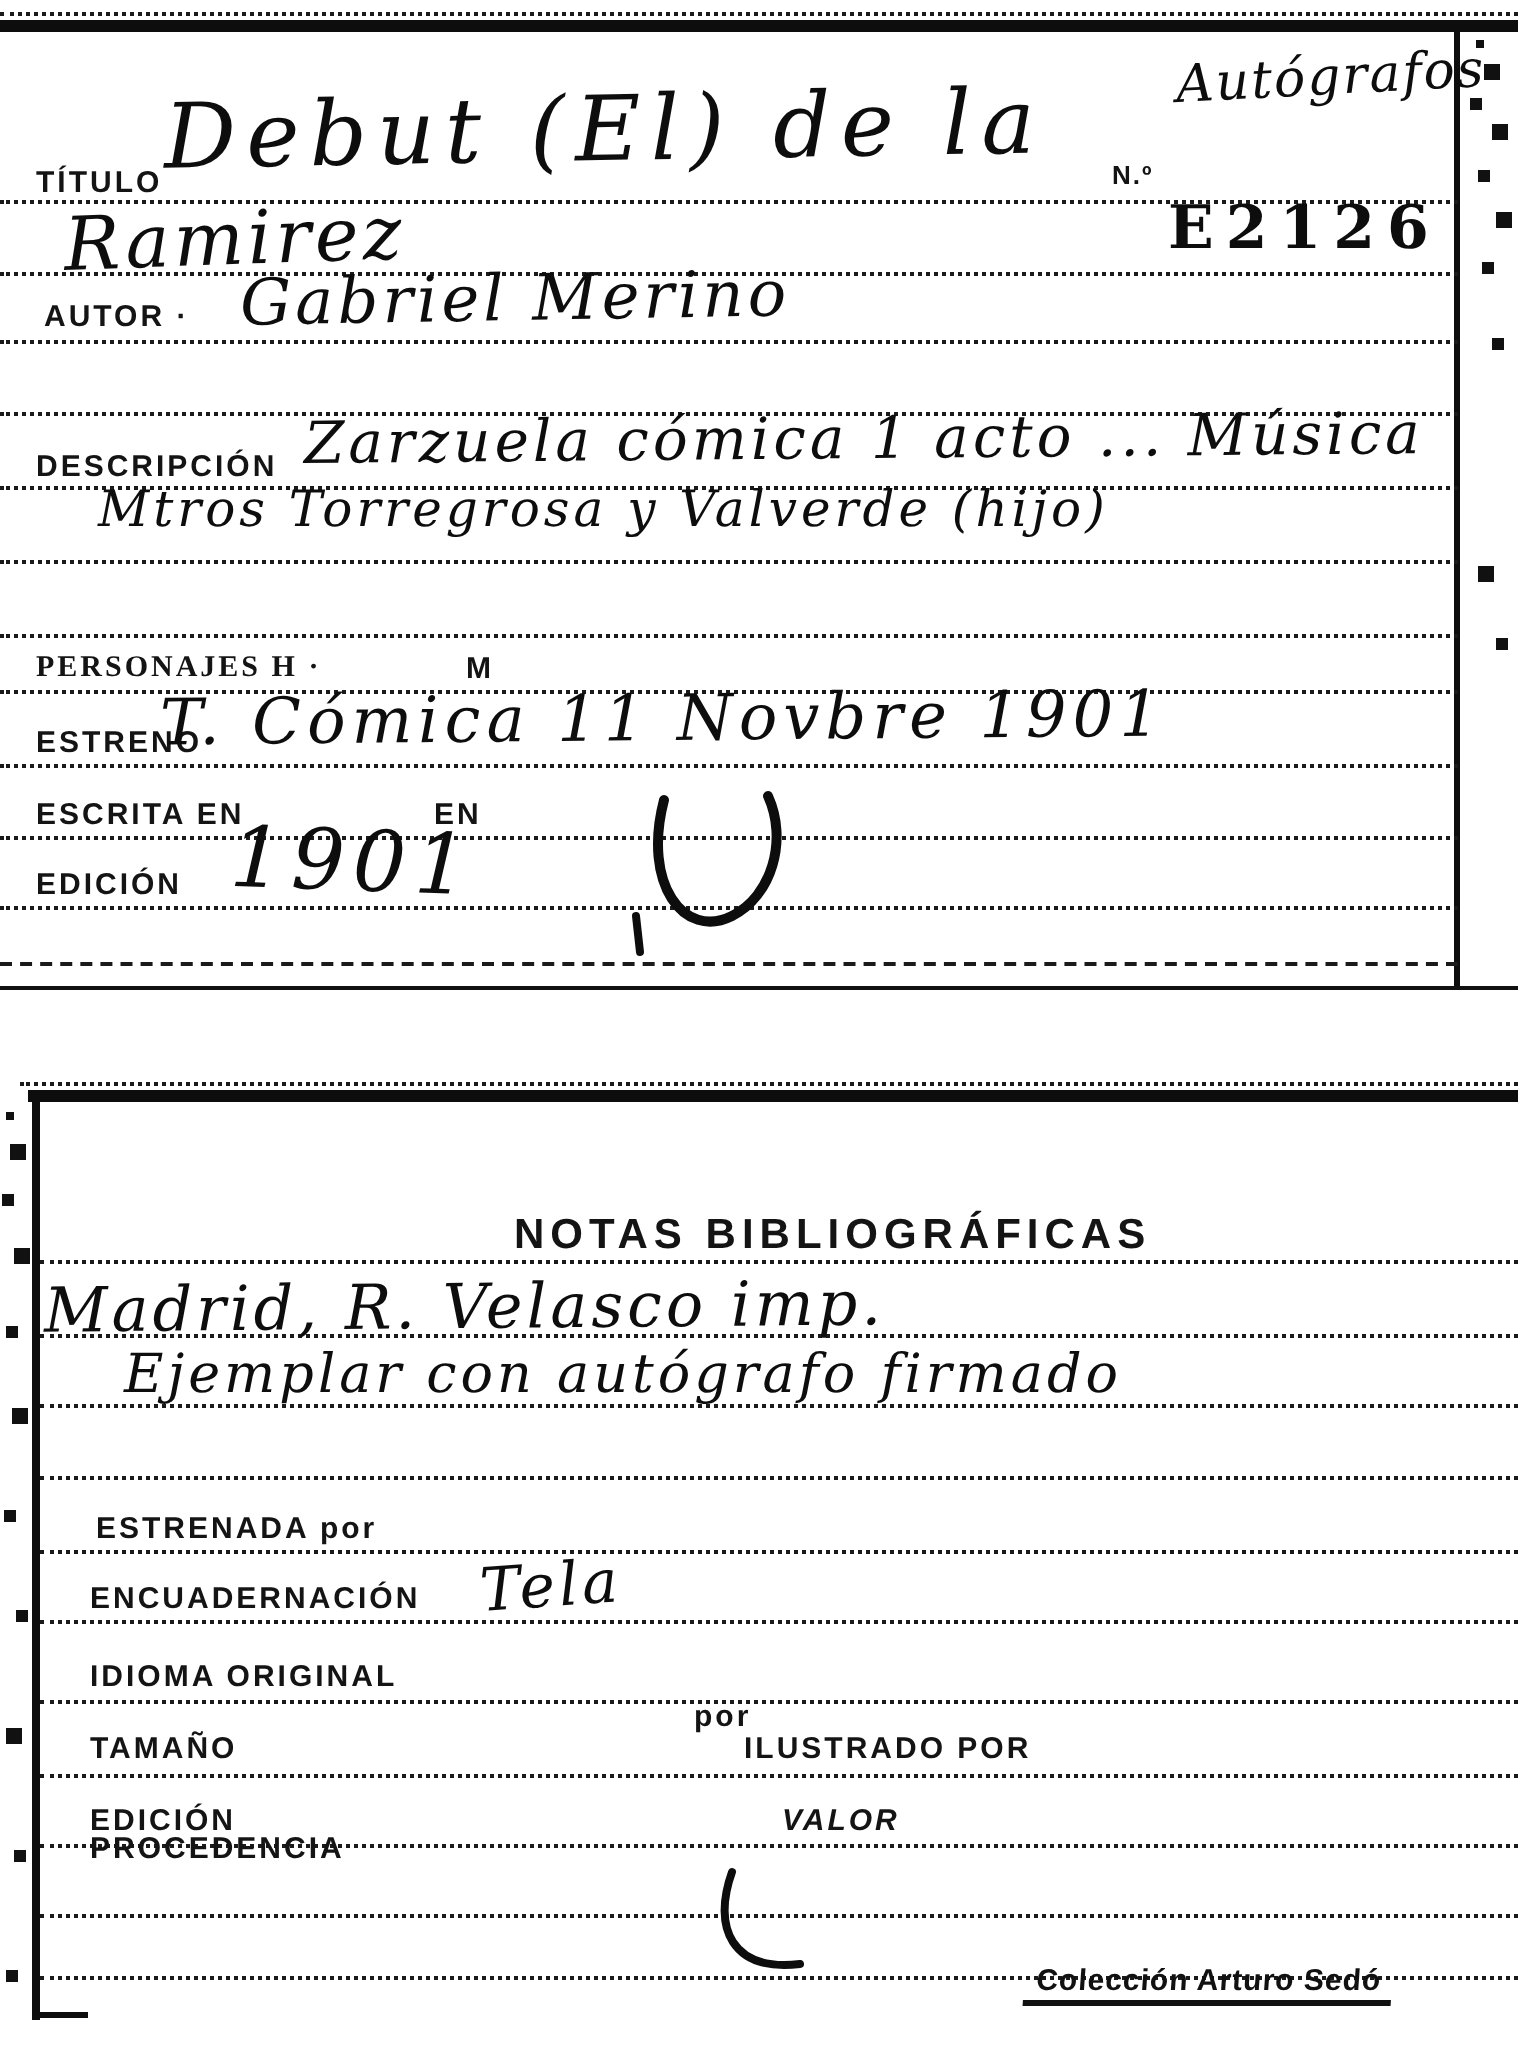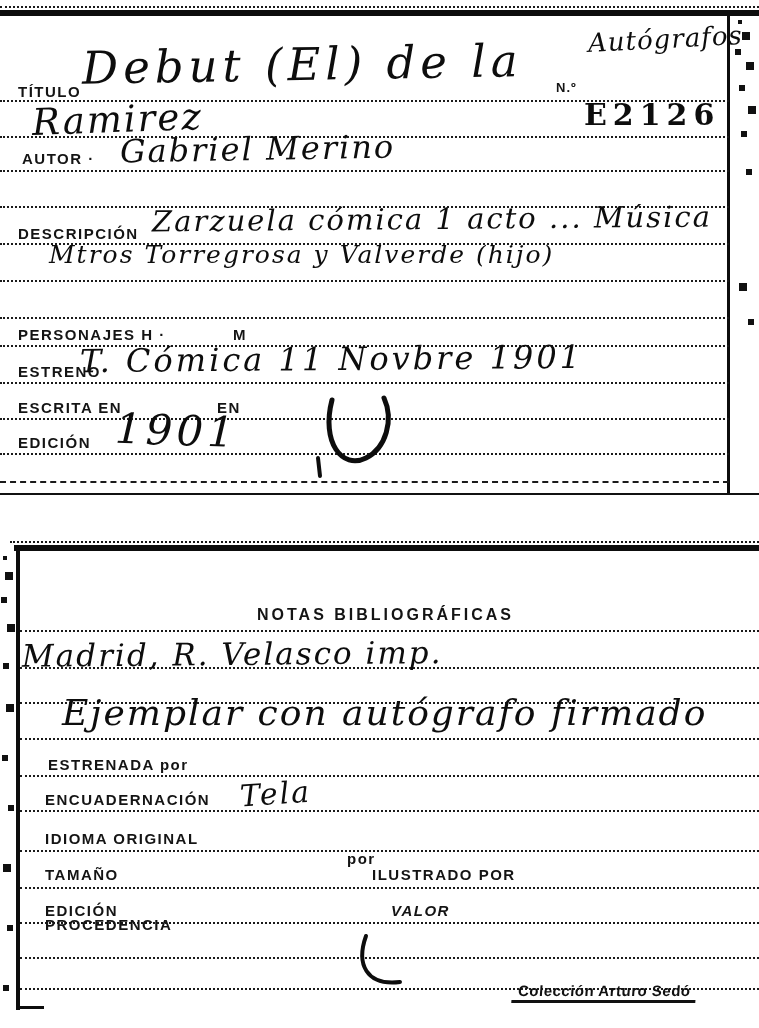--- a/index.html
+++ b/index.html
@@ -54,21 +54,21 @@
     <div class="hand" style="left:82px;top:38px;font-size:45px;letter-spacing:5px;transform:rotate(-1deg);">Debut (El) de la</div>
     <div class="hand" style="left:32px;top:98px;font-size:37px;letter-spacing:2px;transform:rotate(-2deg);">Ramirez</div>
 
     <div class="label" style="left:22px;top:150px;">AUTOR ·</div>
     <div class="hand" style="left:120px;top:130px;font-size:32px;letter-spacing:2px;transform:rotate(-1deg);">Gabriel Merino</div>
 
     <div class="label" style="left:18px;top:225px;">DESCRIPCIÓN</div>
     <div class="hand" style="left:152px;top:202px;font-size:29px;letter-spacing:2px;transform:rotate(-0.5deg);">Zarzuela cómica 1 acto ... Música</div>
     <div class="hand" style="left:14px;top:240px;font-size:25px;letter-spacing:2px;margin-left:35px;">Mtros Torregrosa y Valverde (hijo)</div>
 
-    <div class="label" style="left:18px;top:326px;">PERSONAJES H ·</div>
+    <div class="label" style="left:18px;top:326px;font-family:Liberation Serif, serif;">PERSONAJES H ·</div>
     <div class="label" style="left:233px;top:326px;">M</div>
 
     <div class="label" style="left:18px;top:363px;">ESTRENO</div>
     <div class="hand" style="left:80px;top:340px;font-size:32px;letter-spacing:3px;transform:rotate(-0.5deg);">T. Cómica  11 Novbre 1901</div>
 
     <div class="label" style="left:18px;top:399px;">ESCRITA EN</div>
     <div class="label" style="left:217px;top:399px;text-align:center;">EN</div>
 
     <div class="label" style="left:18px;top:434px;">EDICIÓN</div>
     <div class="hand" style="left:115px;top:406px;font-size:42px;letter-spacing:4px;transform:rotate(2deg);">1901</div>
@@ -95,24 +95,24 @@
     <div class="dotline" style="left:20px;top:702px;width:739px;"></div>
     <div class="dotline" style="left:20px;top:738px;width:739px;"></div>
     <div class="dotline" style="left:20px;top:775px;width:739px;"></div>
     <div class="dotline" style="left:20px;top:810px;width:739px;"></div>
     <div class="dotline" style="left:20px;top:850px;width:739px;"></div>
     <div class="dotline" style="left:20px;top:887px;width:739px;"></div>
     <div class="dotline" style="left:20px;top:922px;width:739px;"></div>
     <div class="dotline" style="left:20px;top:957px;width:739px;"></div>
     <div class="dotline" style="left:20px;top:988px;width:739px;"></div>
 
-    <div class="label" style="left:257px;top:606px;font-size:16px;letter-spacing:3px;">NOTAS BIBLIOGRÁFICAS</div>
+    <div class="label" style="left:257px;top:606px;font-size:21px;letter-spacing:3px;">NOTAS BIBLIOGRÁFICAS</div>
 
     <div class="hand" style="left:22px;top:636px;font-size:31px;letter-spacing:2px;transform:rotate(-0.5deg);">Madrid, R. Velasco imp.</div>
-    <div class="hand" style="left:62px;top:692px;font-size:36px;letter-spacing:2px;">Ejemplar con autógrafo firmado</div>
+    <div class="hand" style="left:62px;top:672px;font-size:27px;letter-spacing:2px;">Ejemplar con autógrafo firmado</div>
 
     <div class="label" style="left:48px;top:756px;">ESTRENADA por</div>
 
     <div class="label" style="left:45px;top:791px;">ENCUADERNACIÓN</div>
     <div class="hand" style="left:240px;top:776px;font-size:30px;letter-spacing:2px;transform:rotate(-4deg);">Tela</div>
 
     <div class="label" style="left:45px;top:830px;">IDIOMA ORIGINAL</div>
     <div class="label" style="left:347px;top:830px;text-transform:none;margin-top:20px;">por</div>
 
     <div class="label" style="left:45px;top:866px;">TAMAÑO</div>

